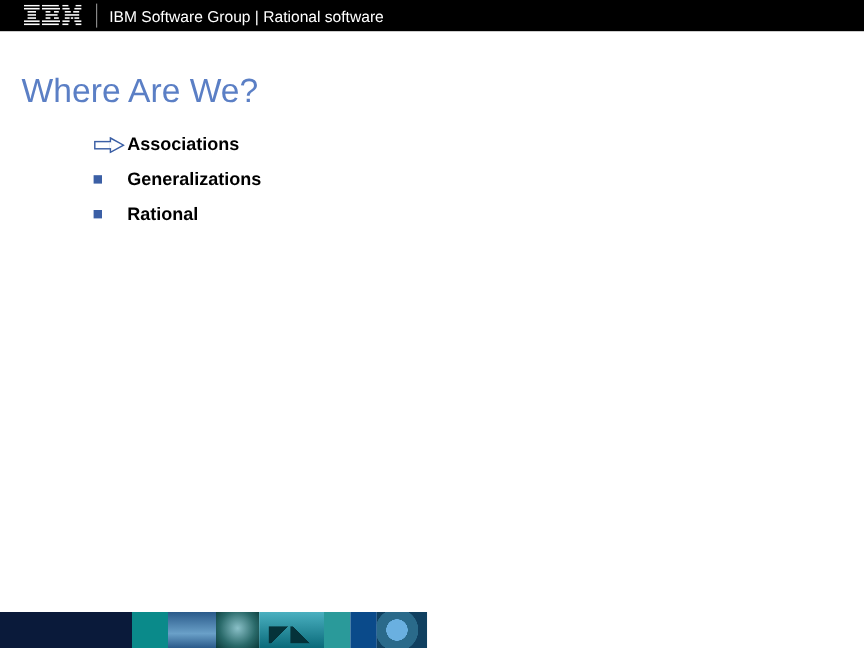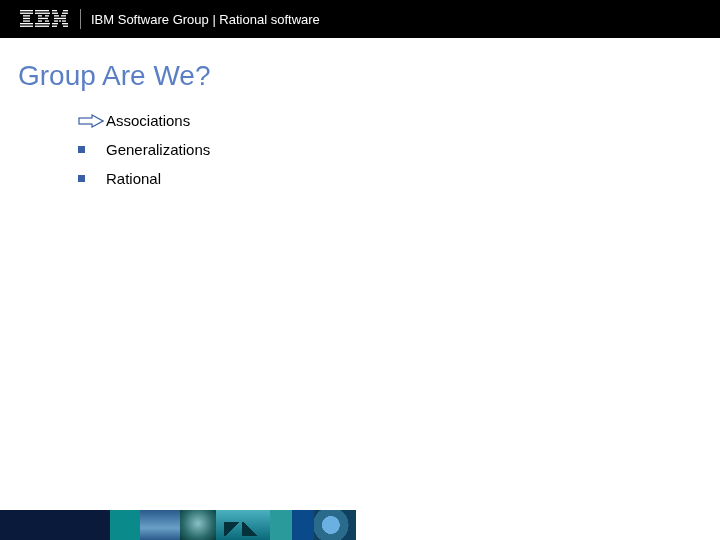--- a/index.html
+++ b/index.html
@@ -1,19 +1,19 @@
 <!DOCTYPE html>
 <html><head>
 <meta charset="utf-8">
 <style>
   * { margin: 0; padding: 0; box-sizing: border-box; }
   html, body { width: 720px; height: 540px; font-family: Arial, Helvetica, sans-serif; background: #fff; overflow: hidden; }
   .slide { position: relative; width: 720px; height: 540px; }
   .header {
-    position: absolute; top: 0; left: 0; right: 0; height: 38px;
+    position: absolute; top: 0; left: 0; right: 0; height: 26px;
     background: #000; display: flex; align-items: center;
   }
   .ibm-logo {
     display: inline-flex; align-items: center; margin-left: 20px;
   }
   .ibm-logo svg { display: block; }
   .divider {
     width: 1px; height: 20px; background: #888; margin: 0 10px 0 12px;
   }
   .header-text {
@@ -21,21 +21,21 @@
   }
   .title {
     position: absolute; left: 18px; top: 60px;
     font-size: 28px; font-weight: 400; color: #5b7fc5;
   }
   .content {
     position: absolute; left: 78px; top: 112px;
   }
   .item {
     display: flex; align-items: center; margin-bottom: 12px;
-    font-size: 15px; color: #000; font-weight: 400;
+    font-size: 15px; color: #000; font-weight: 700;
   }
   .bullet-box {
     width: 28px; display: inline-flex; justify-content: flex-start; align-items: center;
     flex: 0 0 28px;
   }
   .square-bullet {
     width: 7px; height: 7px; background: #3b5fa5;
   }
   .arrow-bullet svg { display:block; }
   .footer {
@@ -103,21 +103,21 @@
             <rect x="42" y="13" width="6" height="1.3"></rect>
           <rect x="32" y="15.6" width="5" height="1.3"></rect>
             <rect x="43" y="15.6" width="5" height="1.3"></rect>
         </g>
       </svg>
     </span>
     <span class="divider"></span>
     <span class="header-text">IBM Software Group | Rational software</span>
   </div>
 
-  <h1 class="title">Group Are We?</h1>
+  <h1 class="title">Where Are We?</h1>
 
   <div class="content">
     <div class="item">
       <span class="bullet-box arrow-bullet">
         <svg width="26" height="14" viewBox="0 0 26 14">
           <rect x="1" y="4" width="13" height="6" fill="#fff" stroke="#3b5fa5" stroke-width="1.2"></rect>
           <polygon points="14,1 25,7 14,13" fill="#fff" stroke="#3b5fa5" stroke-width="1.2"></polygon>
           <rect x="13" y="4.6" width="2" height="4.8" fill="#fff"></rect>
         </svg>
       </span>

